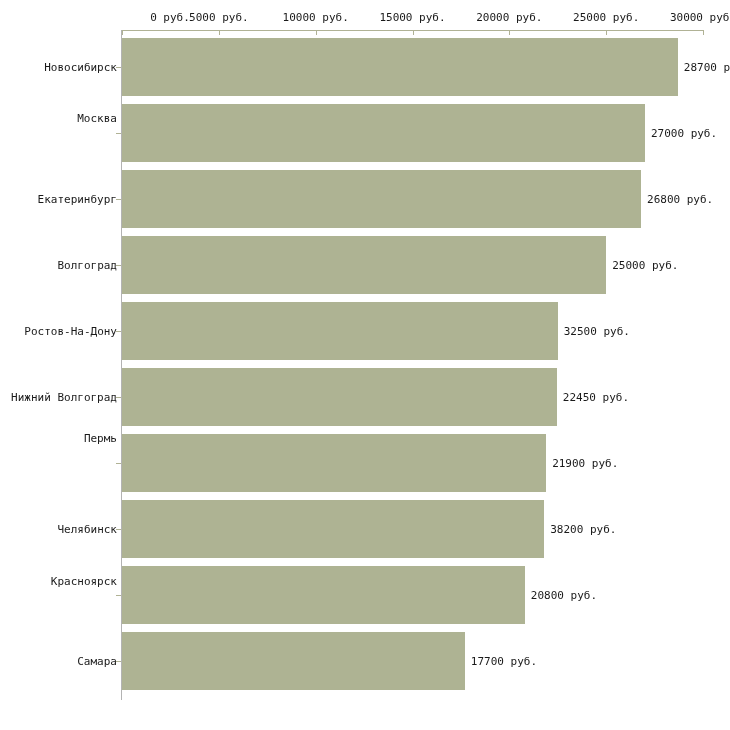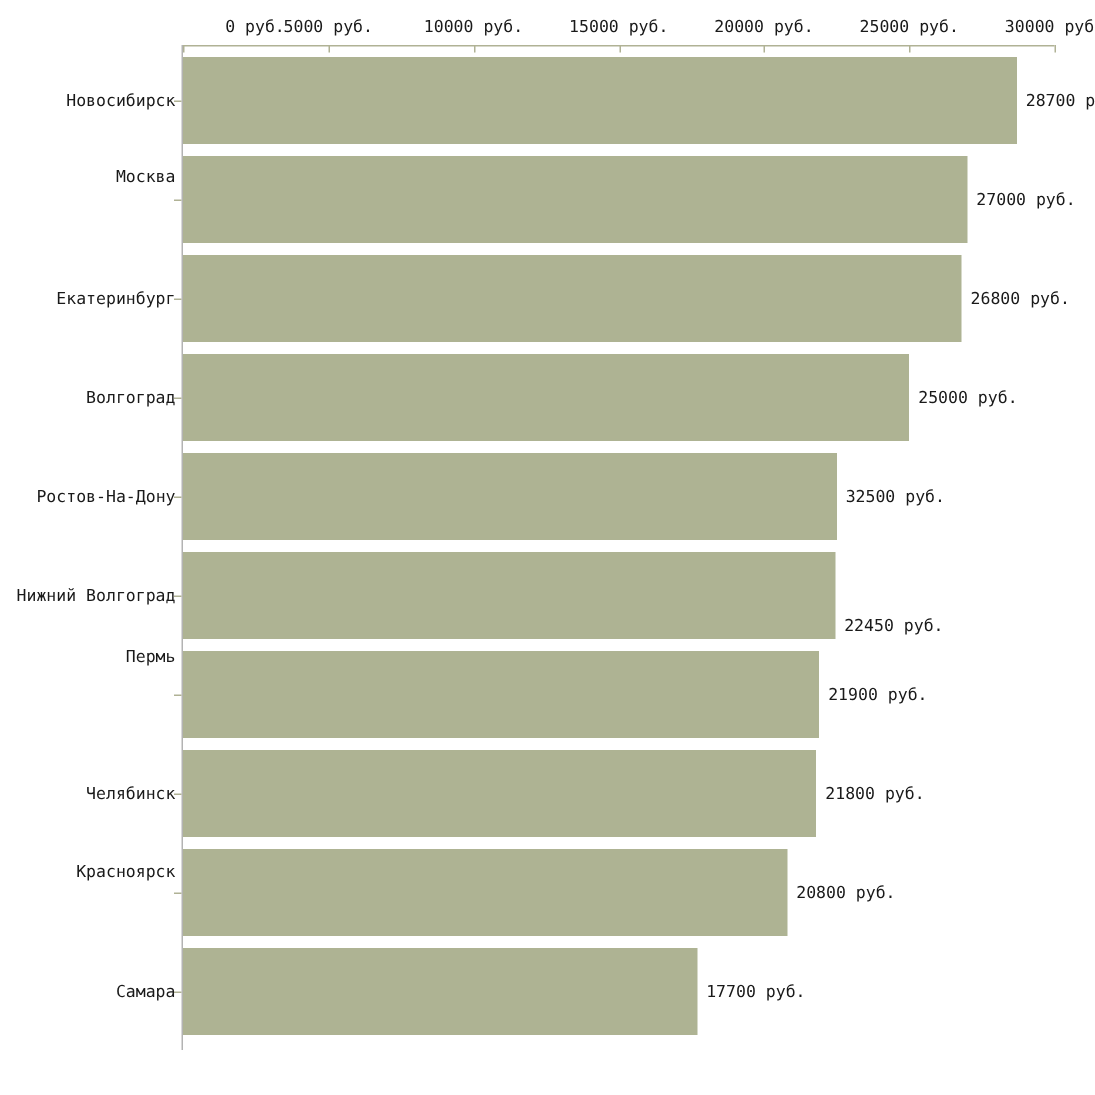--- a/index.html
+++ b/index.html
@@ -137,24 +137,24 @@
       <div class="bar-value" style="left: 683.823px; top: 67px;">28700 ру</div>
       <div class="bar" style="top: 104px; height: 58px; width: 522.9px; background: rgb(174, 179, 147);"></div>
       <div class="bar-value" style="left: 650.9px; top: 133px;">27000 руб.</div>
       <div class="bar" style="top: 170px; height: 58px; width: 519.027px; background: rgb(174, 179, 147);"></div>
       <div class="bar-value" style="left: 647.027px; top: 199px;">26800 руб.</div>
       <div class="bar" style="top: 236px; height: 58px; width: 484.167px; background: rgb(174, 179, 147);"></div>
       <div class="bar-value" style="left: 612.167px; top: 265px;">25000 руб.</div>
       <div class="bar" style="top: 302px; height: 58px; width: 435.75px; background: rgb(174, 179, 147);"></div>
       <div class="bar-value" style="left: 563.75px; top: 331px;">32500 руб.</div>
       <div class="bar" style="top: 368px; height: 58px; width: 434.782px; background: rgb(174, 179, 147);"></div>
-      <div class="bar-value" style="left: 562.782px; top: 397px; margin-top: 20px;">22450 руб.</div>
+      <div class="bar-value" style="left: 562.782px; top: 397px;">22450 руб.</div>
       <div class="bar" style="top: 434px; height: 58px; width: 424.13px; background: rgb(174, 179, 147);"></div>
       <div class="bar-value" style="left: 552.13px; top: 463px;">21900 руб.</div>
       <div class="bar" style="top: 500px; height: 58px; width: 422.193px; background: rgb(174, 179, 147);"></div>
-      <div class="bar-value" style="left: 550.193px; top: 529px;">21800 руб.</div>
+      <div class="bar-value" style="left: 550.193px; top: 529px;">38200 руб.</div>
       <div class="bar" style="top: 566px; height: 58px; width: 402.827px; background: rgb(174, 179, 147);"></div>
       <div class="bar-value" style="left: 530.827px; top: 595px;">20800 руб.</div>
       <div class="bar" style="top: 632px; height: 58px; width: 342.79px; background: rgb(174, 179, 147);"></div>
       <div class="bar-value" style="left: 470.79px; top: 661px;">17700 руб.</div>
     </div>
 
 </div>
 
 </body></html>

